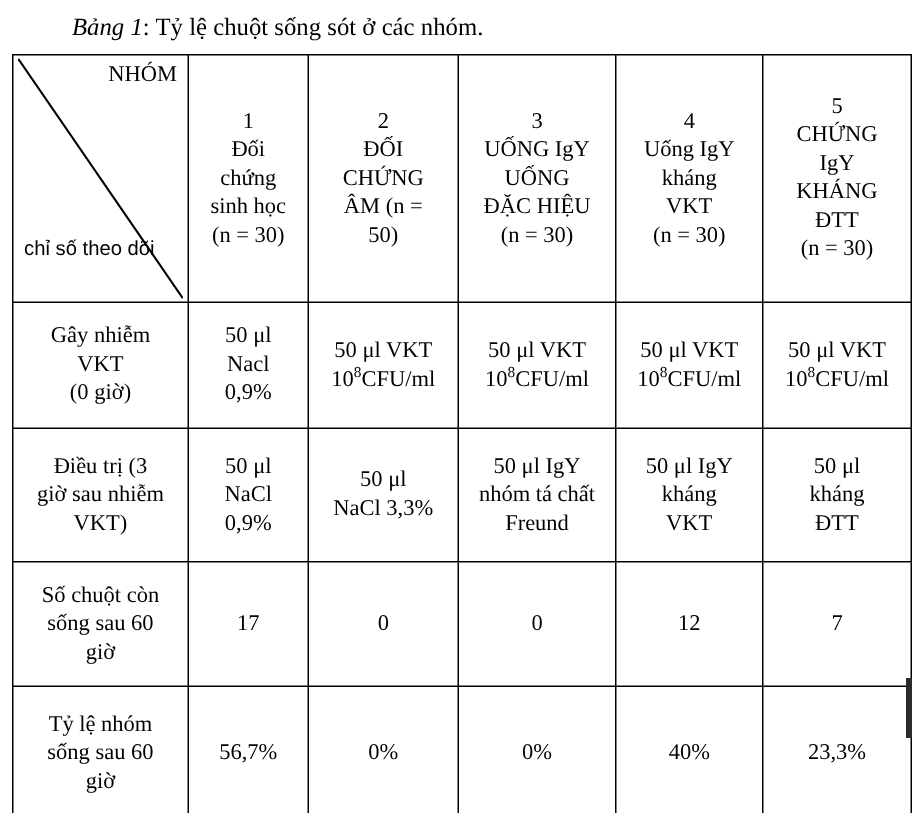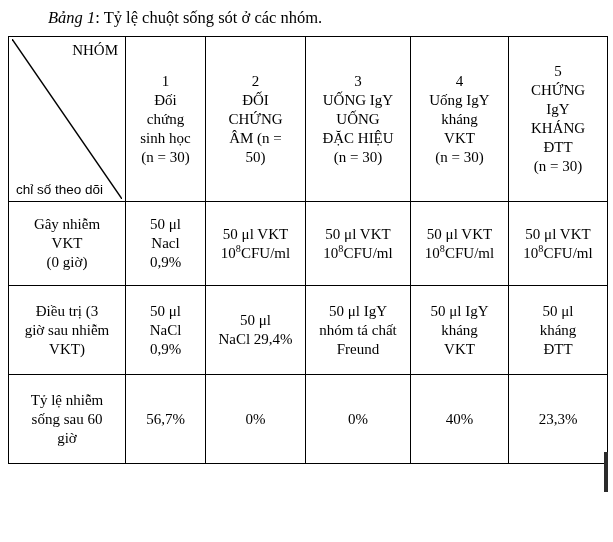--- a/index.html
+++ b/index.html
@@ -97,21 +97,21 @@
     top: 2px;
     right: 4px;
     font-size: 15px;
     line-height: 18px;
     text-align: right;
     white-space: nowrap;
   }
   .corner-bottom {
     position: absolute;
     left: 4px;
-    bottom: 0;
+    bottom: 24px;
     width: 96px;
     font-family: "Liberation Sans", "DejaVu Sans", sans-serif;
     font-size: 13.5px;
     line-height: 18px;
     text-align: left;
   }
 
   
   td.rowlabel {
     text-align: left;
@@ -260,43 +260,55 @@
             <span>giờ sau nhiễm</span><br>
             <span>VKT)</span>
           </td>
           <td class="val">
             <span>50 μl</span><br>
             <span>NaCl</span><br>
             <span>0,9%</span>
           </td>
           <td class="val">
             <span>50 μl</span><br>
-            <span>NaCl 29,4%</span>
+            <span>NaCl 3,3%</span>
           </td>
           <td class="val">
             <span>50 μl IgY</span><br>
             <span>nhóm tá chất</span><br>
             <span>Freund</span>
           </td>
           <td class="val">
             <span>50 μl IgY</span><br>
             <span>kháng</span><br>
             <span>VKT</span>
           </td>
           <td class="val">
             <span>50 μl</span><br>
             <span>kháng</span><br>
             <span>ĐTT</span>
           </td>
         </tr>
 
+        <tr class="r-num">
+          <td class="rowlabel">
+            <span>Số chuột còn</span><br>
+            <span>sống sau 60</span><br>
+            <span>giờ</span>
+          </td>
+          <td class="val">17</td>
+          <td class="val">0</td>
+          <td class="val">0</td>
+          <td class="val">12</td>
+          <td class="val">7</td>
+        </tr>
 
         <tr class="r-pct">
           <td class="rowlabel">
-            <span>Tỷ lệ nhiễm</span><br>
+            <span>Tỷ lệ nhóm</span><br>
             <span>sống sau 60</span><br>
             <span>giờ</span>
           </td>
           <td class="val">56,7%</td>
           <td class="val">0%</td>
           <td class="val">0%</td>
           <td class="val">40%</td>
           <td class="val">23,3%</td>
         </tr>
 

